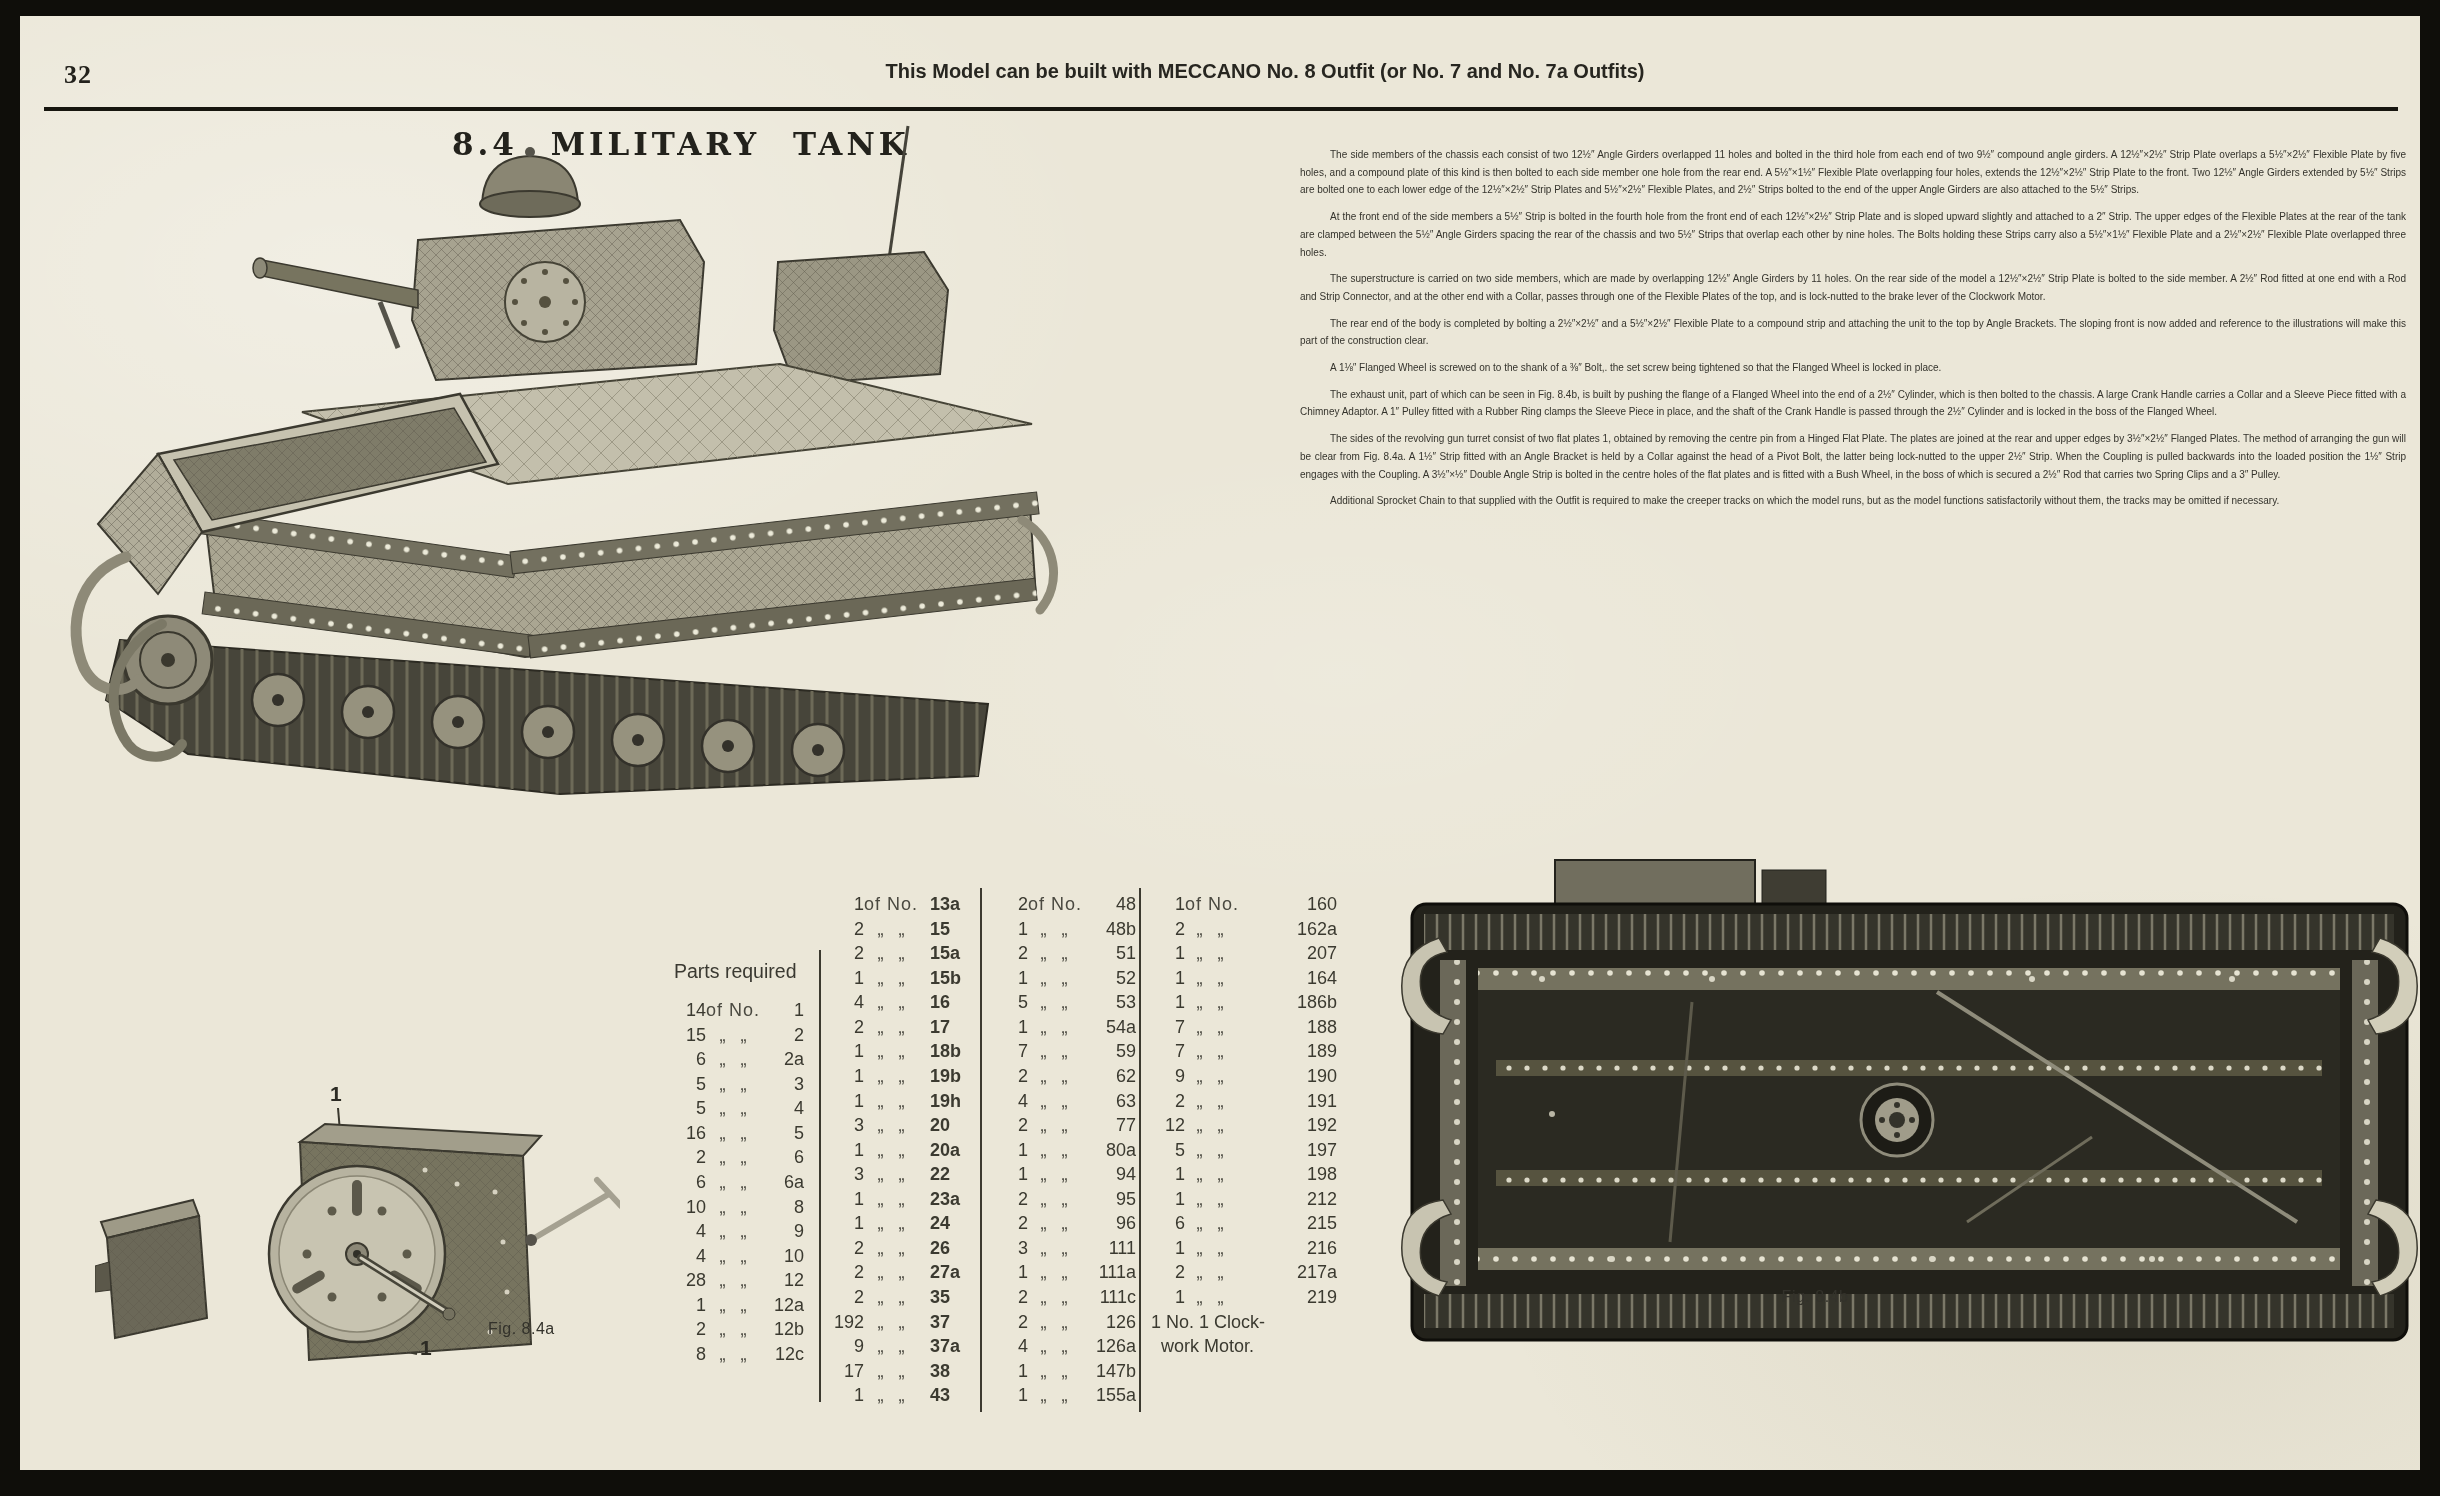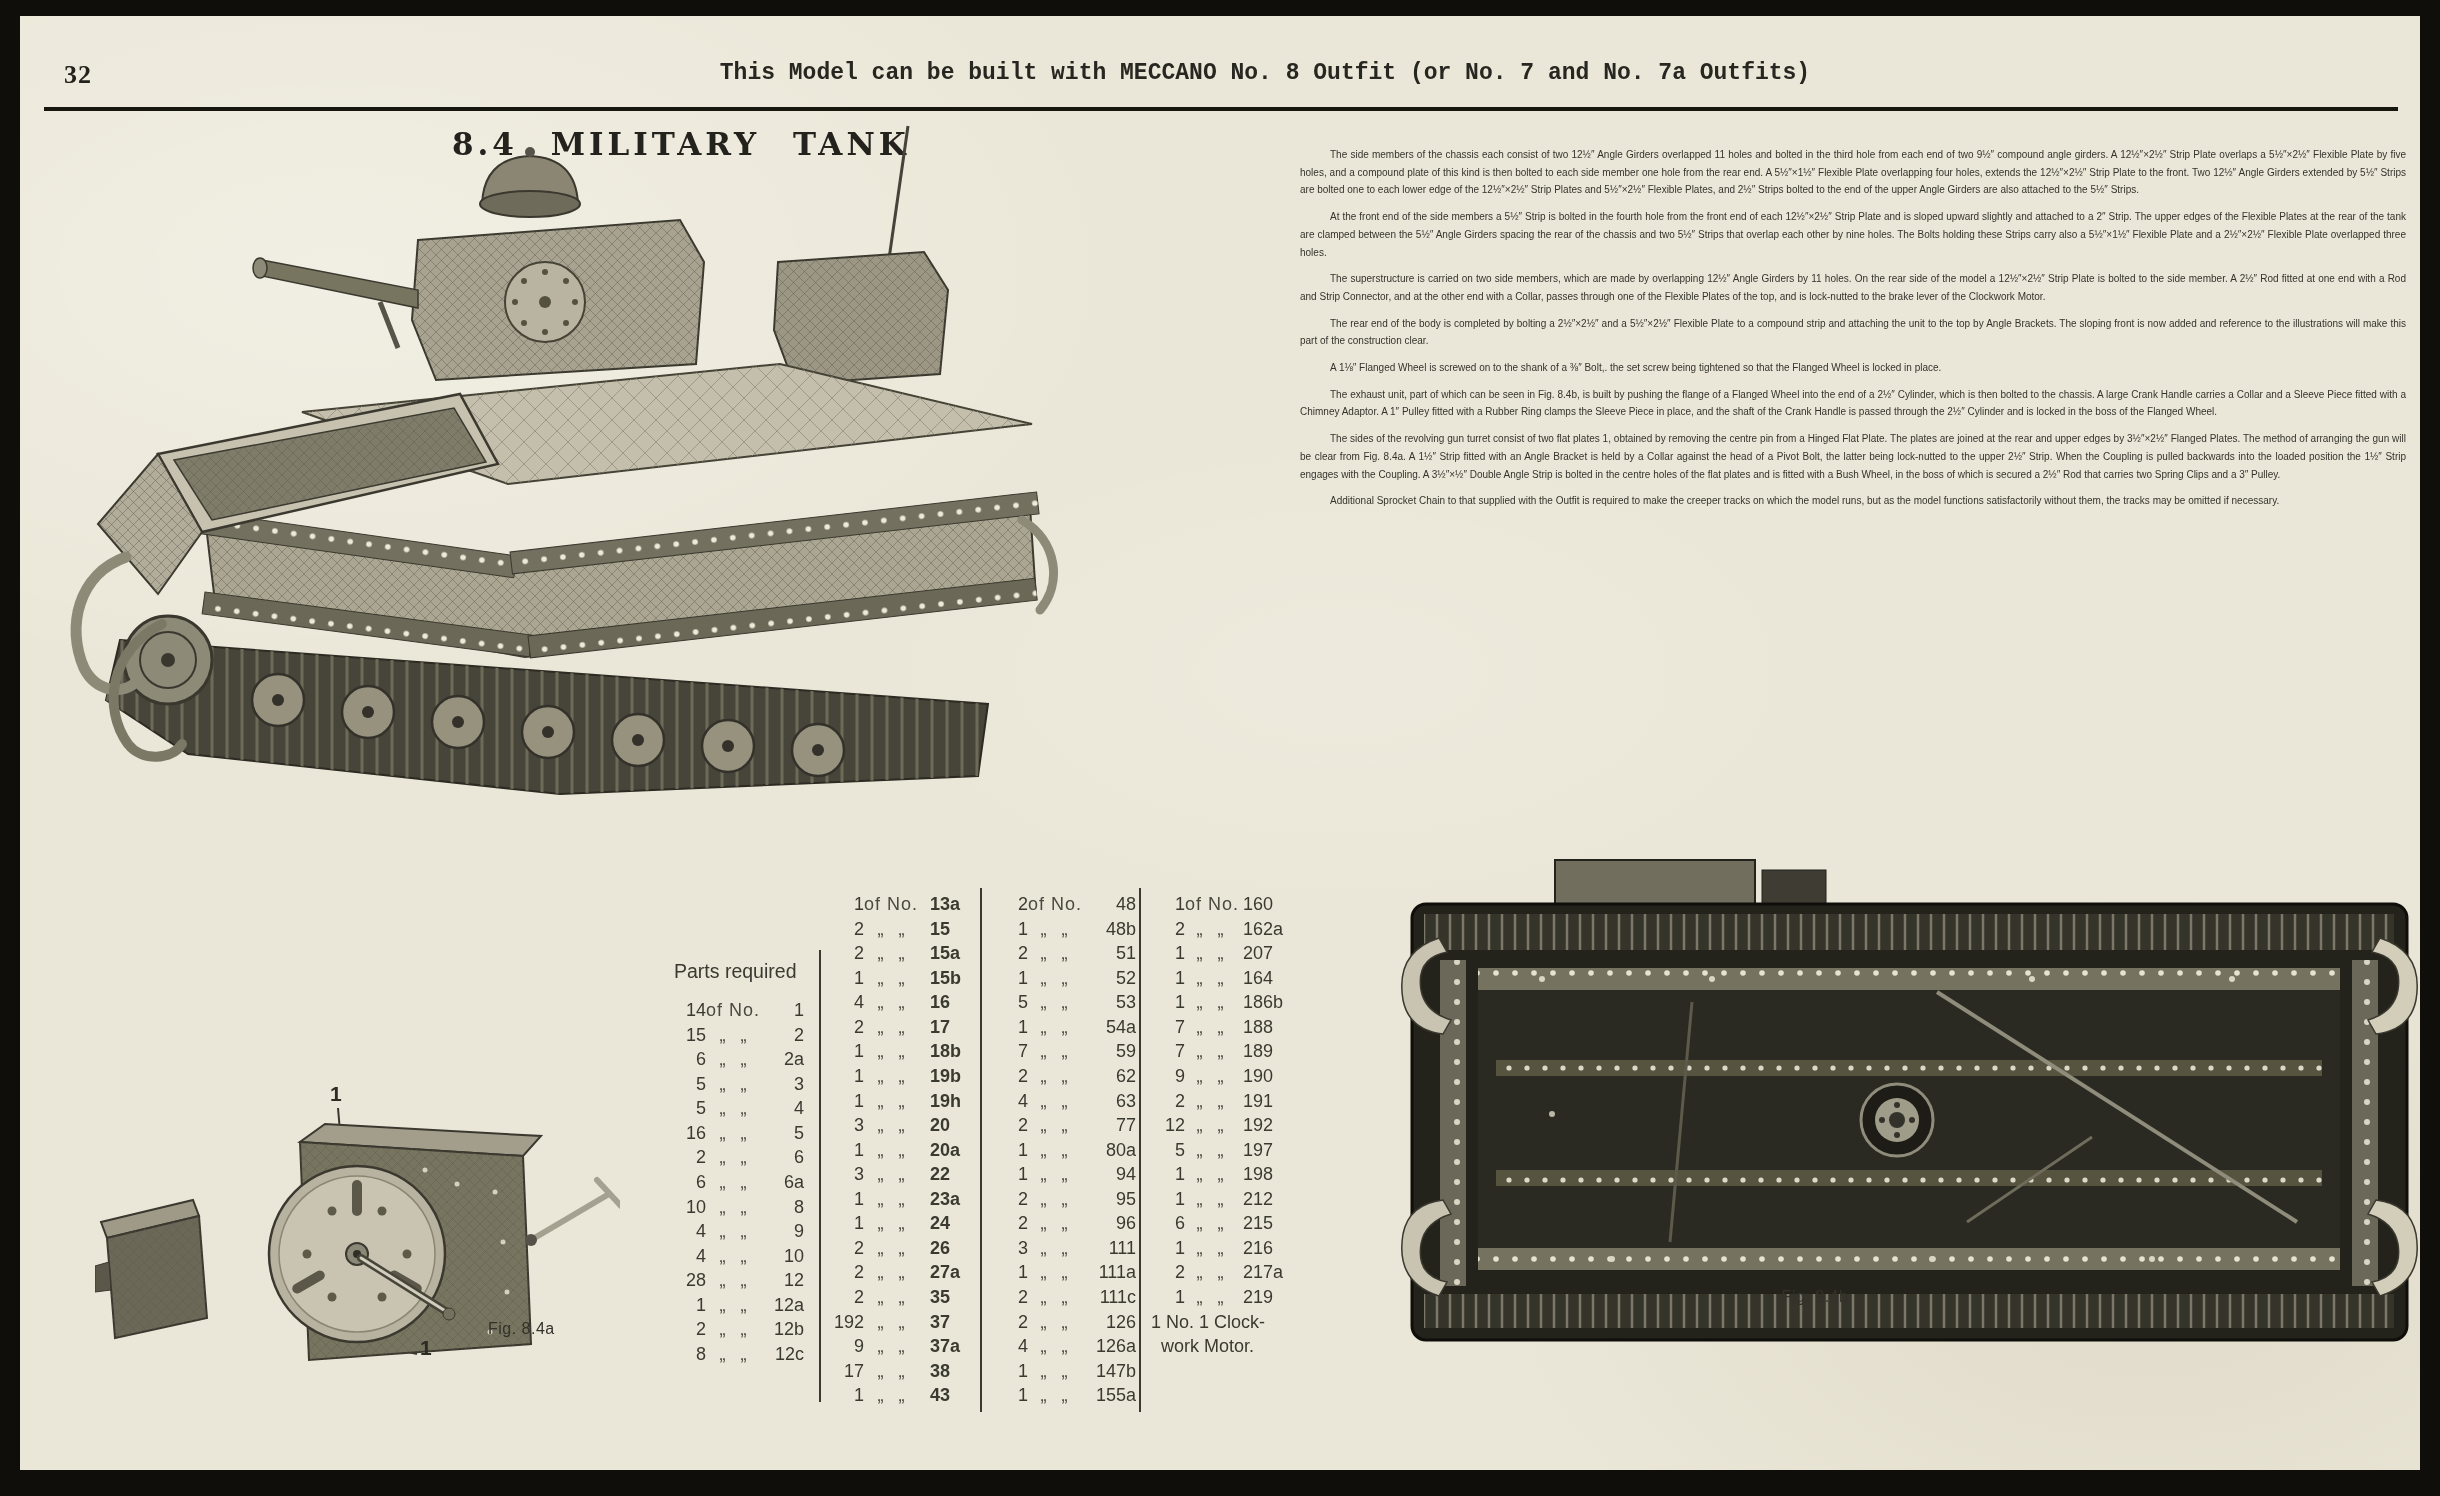--- a/index.html
+++ b/index.html
@@ -12,21 +12,21 @@
       radial-gradient(800px 400px at 55% 45%, rgba(255,255,255,0.12), transparent 60%),
       #ebe7d8;
     color:#2e2d27;
   }
   .frame{position:absolute;inset:0;border-style:solid;border-color:#0f0e0a;
     border-width:16px 20px 26px 20px;pointer-events:none;z-index:60;}
   .abs{position:absolute;}
   .pageno{left:64px;top:60px;font-family:"Liberation Serif",serif;font-weight:bold;
     font-size:26px;letter-spacing:1px;color:#23221c;text-align:center;}
   .header{left:130px;right:40px;top:60px;text-align:center;
-    font-family:Liberation Mono, monospace;font-weight:bold;font-size:23px;color:#272620;}
+    font-family:Liberation Sans, sans-serif;font-weight:bold;font-size:20px;color:#272620;}
   .rule{left:44px;right:42px;top:107px;height:4px;background:#17160f;}
   .title{left:452px;top:126px;font-family:"DejaVu Serif",serif;font-weight:bold;
     font-size:31px;letter-spacing:4px;word-spacing:18px;color:#23221c;}
 
   .textcol{left:1300px;top:146px;width:1106px;font-size:10px;line-height:17.7px;
     text-align:justify;color:#34332c;}
   .textcol p{margin:0 0 9px 0;text-indent:30px;}
 
   
   .parts{left:672px;top:888px;width:668px;height:530px;font-size:18px;color:#3b3a30;}
@@ -39,21 +39,21 @@
   .prow .n{flex:1;}
   .c1{left:0;top:110px;width:146px;}
   .c1 .n{text-align:right;padding-right:14px;}
   .c2{left:158px;top:4px;width:148px;}
   .c2 .n{text-align:left;padding-left:12px;font-weight:bold;}
   .c3{left:322px;top:4px;width:142px;}
   .c3 .s{width:52px;}
   .c3 .n{text-align:right;padding-left:10px;}
   .c4{left:479px;top:4px;width:186px;}
   .c4 .s{width:50px;}
-  .c4 .n{text-align:left;padding-left:8px;}
+  .c4 .n{text-align:right;padding-left:8px;}
   .vr{position:absolute;width:2px;background:#3c3a30;}
   .vr1{left:147px;top:62px;height:452px;}
   .vr2{left:308px;top:0;height:524px;}
   .vr3{left:467px;top:0;height:524px;}
   .motor{line-height:24.57px;white-space:nowrap;}
   .motor .m2{padding-left:10px;}
 
   .caption{font-size:16px;color:#33322b;letter-spacing:0.5px;}
   .figlabel{font-size:21px;color:#2c2b24;font-weight:bold;}
   .figb-caption{left:1400px;width:830px;top:1288px;text-align:center;}

